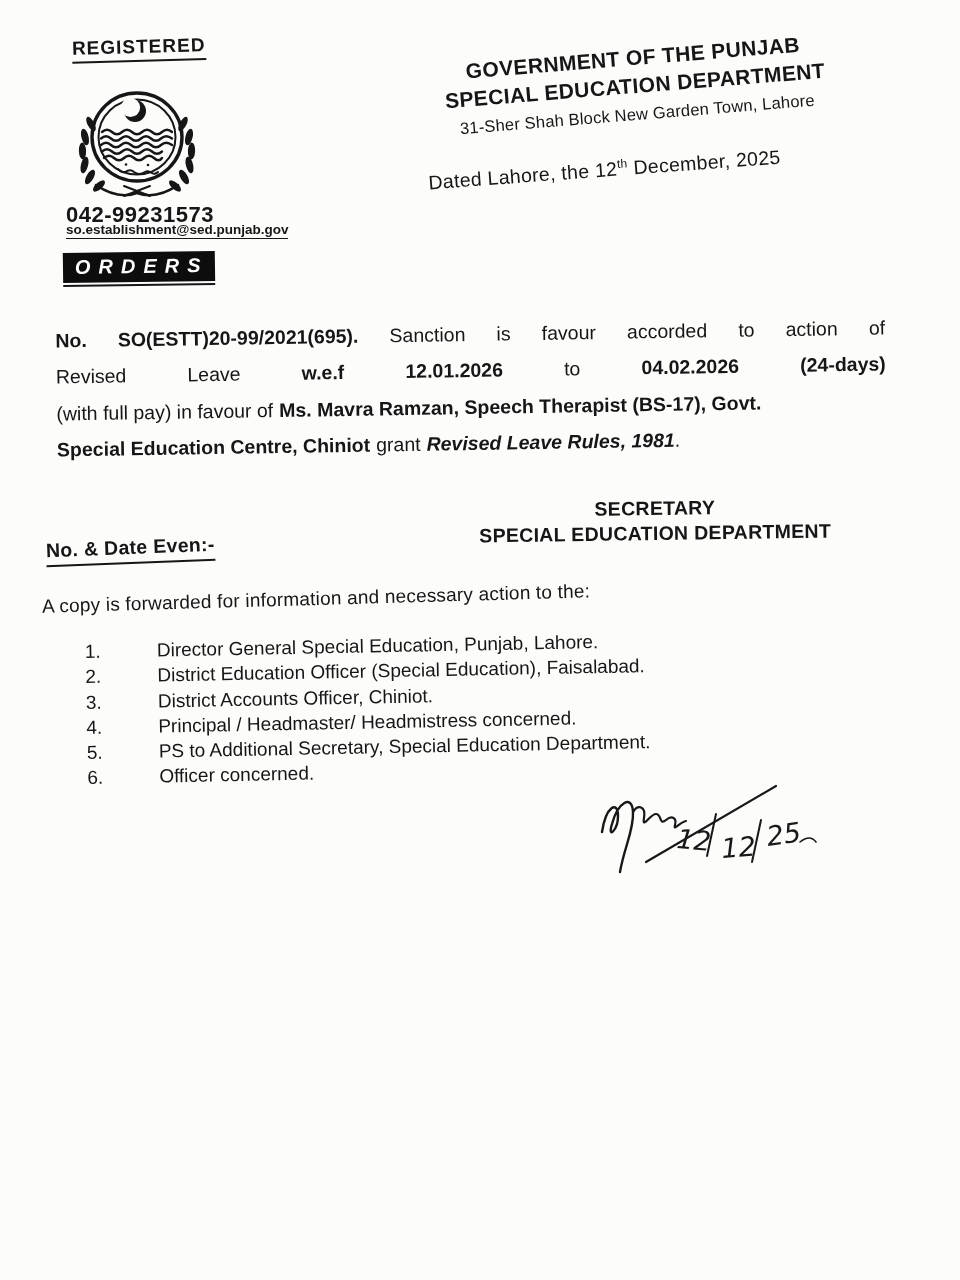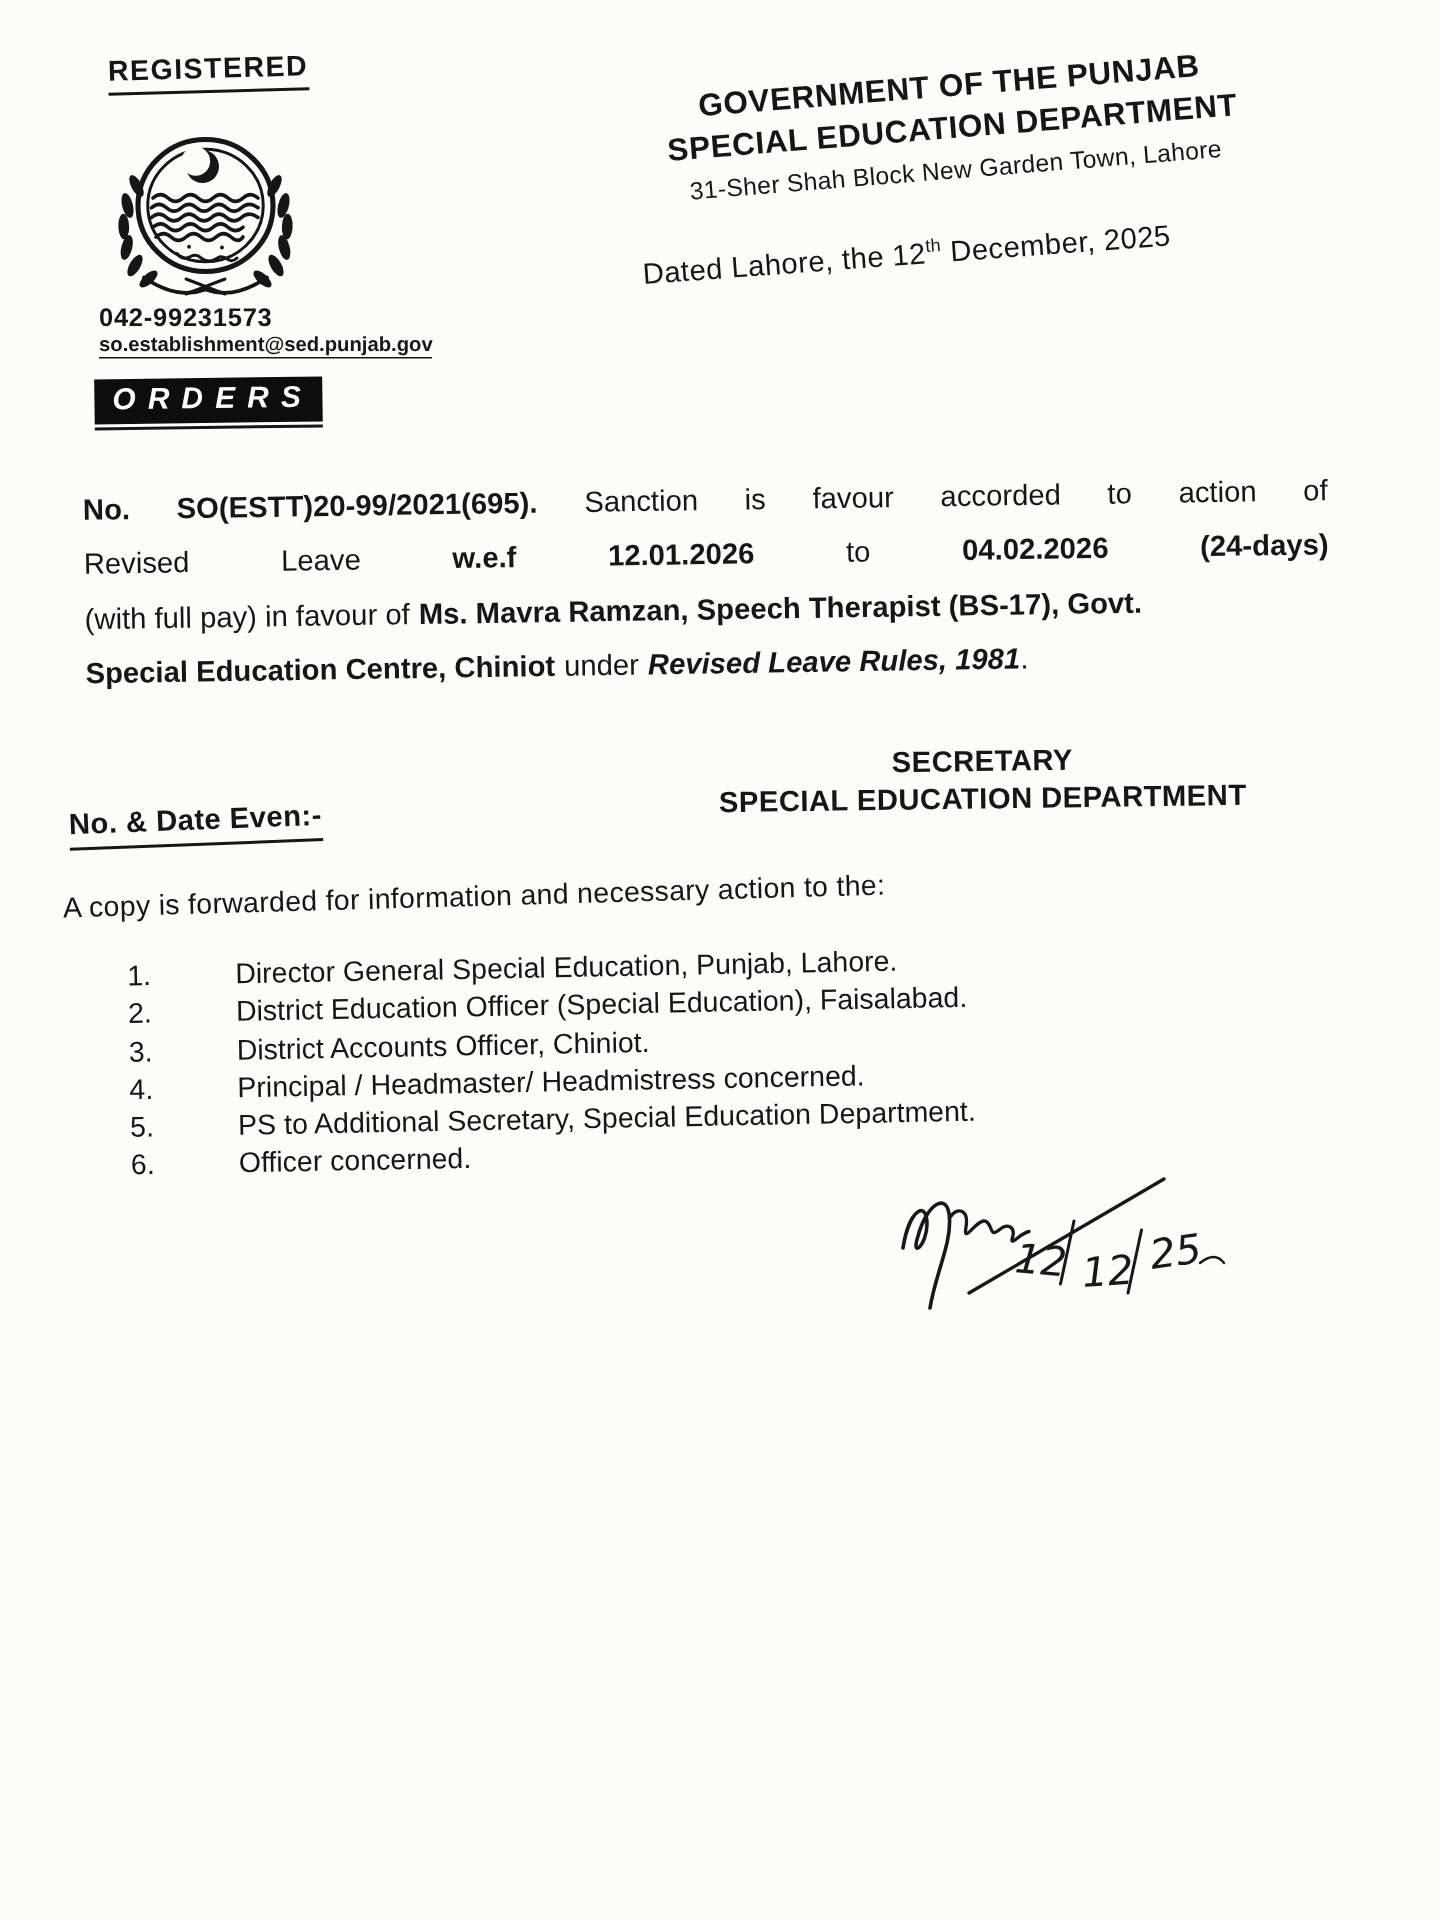--- a/index.html
+++ b/index.html
@@ -18,21 +18,21 @@
 
   
   .registered{
     left:72px;top:36px;
     font-size:19px;font-weight:bold;letter-spacing:1px;
     border-bottom:2.5px solid #161616;
     padding-bottom:2px;
     transform:rotate(-1.6deg);
   }
   .crest{left:66px;top:80px;width:142px;height:128px;}
-  .phone{left:66px;top:202px;font-size:17px;font-weight:bold;letter-spacing:.5px;}
+  .phone{left:66px;top:202px;font-size:22px;font-weight:bold;letter-spacing:.5px;}
   .email{
     left:66px;top:222px;font-size:13.5px;font-weight:bold;
     border-bottom:1.6px solid #161616;padding-bottom:1px;
   }
   .dept-block{
     left:380px;top:44px;width:510px;
     text-align:center;
     transform:rotate(-4.6deg);
     line-height:28px;
   }
@@ -195,21 +195,21 @@
       <span>to</span>
       <span class="b">04.02.2026</span>
       <span class="b">(24-days)</span>
     </div>
     <div class="nline ln3">
       <span class="m">(with full pay) in favour of</span>
       <span class="b">Ms. Mavra Ramzan,  Speech Therapist (BS-17), Govt.</span>
     </div>
     <div class="nline">
       <span class="b m">Special Education Centre, Chiniot</span>
-      <span class="m">under</span>
+      <span class="m">grant</span>
       <span class="b i">Revised Leave Rules, 1981</span>
       <span>.</span>
     </div>
   </div>
 
   <div class="abs signoff">
     <div>SECRETARY</div>
     <div>SPECIAL EDUCATION DEPARTMENT</div>
   </div>
 

